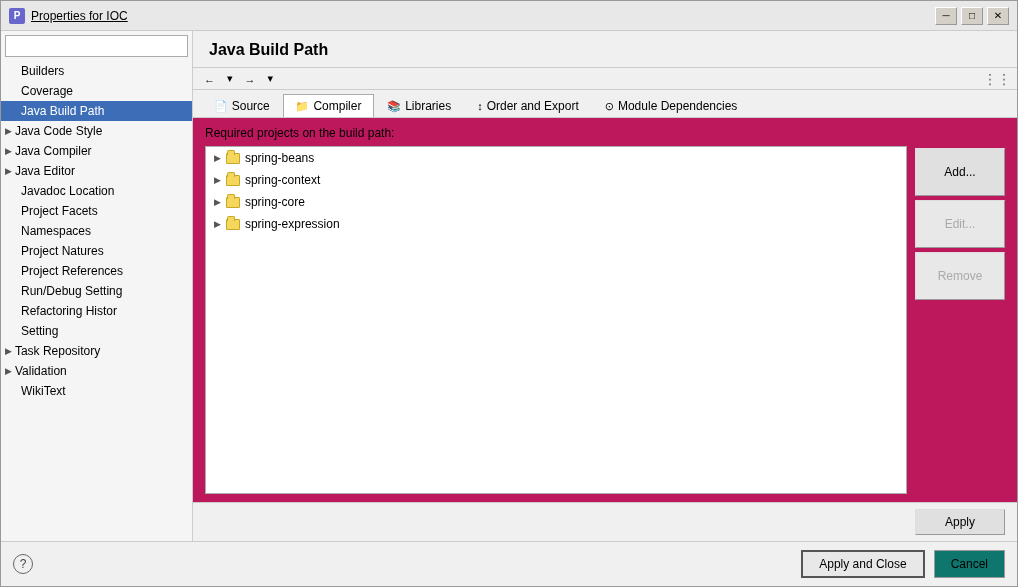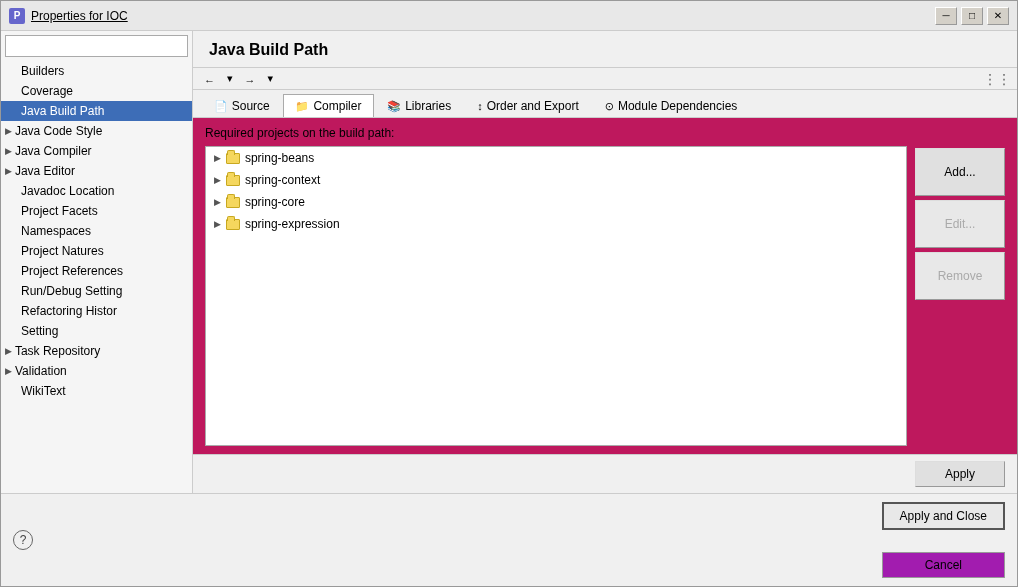--- a/index.html
+++ b/index.html
@@ -304,26 +304,25 @@
       border: 1px solid #666;
       display: flex;
       align-items: center;
       justify-content: center;
       font-size: 12px;
       cursor: pointer;
       color: #444;
     }
     .footer-right {
       display: flex;
-      gap: 22px;
-      flex-direction: column;
+      gap: 9px;
     }
     .footer-btn {
       padding: 5px 16px;
-      background: #a21caf;
+      background: #0f766e;
       border: 1px solid #999;
       cursor: pointer;
       font-size: 12px;
     }
     .footer-btn.primary {
       background: #e8e8e8;
       border: 2px solid #555;
     }
   </style>
 </head>

